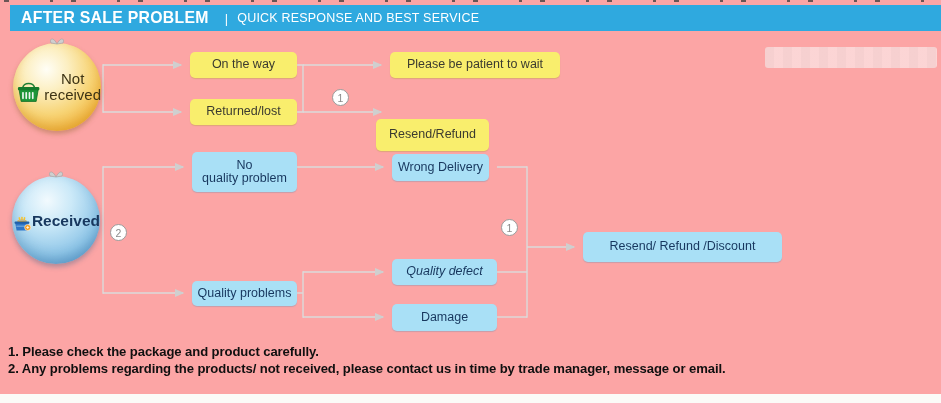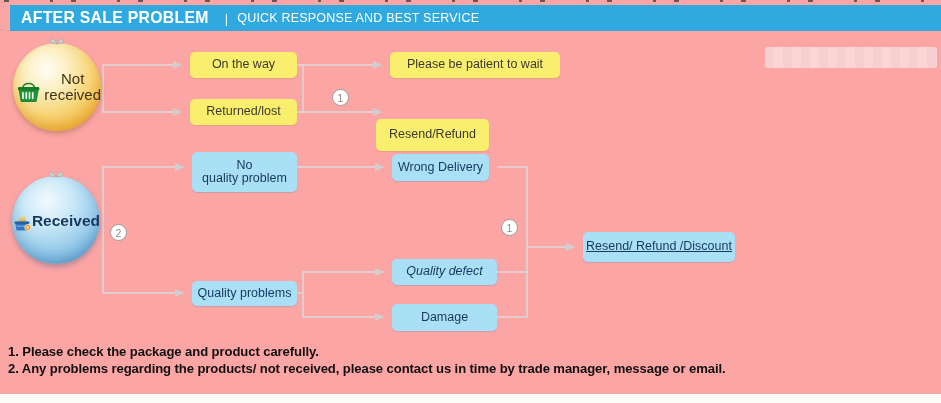--- a/index.html
+++ b/index.html
@@ -44,21 +44,21 @@
 
   .b-on-the-way{left:190px;top:52px;width:107px;height:26px;}
   .b-returned{left:190px;top:99px;width:107px;height:26px;}
   .b-patient{left:390px;top:52px;width:170px;height:26px;}
   .b-resend{left:376px;top:99px;width:113px;height:32px;margin-top:20px;}
   .b-noquality{left:192px;top:152px;width:105px;height:40px;}
   .b-qualityproblems{left:192px;top:281px;width:105px;height:25px;}
   .b-wrongdelivery{left:392px;top:154px;width:97px;height:27px;}
   .b-qualitydefect{left:392px;top:259px;width:105px;height:26px;font-style:italic;}
   .b-damage{left:392px;top:304px;width:105px;height:27px;}
-  .b-outcome{left:583px;top:232px;width:152px;height:30px;text-decoration:underline;}
+  .b-outcome{left:583px;top:232px;width:199px;height:30px;}
 
   
   .badge{position:absolute;width:15px;height:15px;border:1px solid #9b9b9b;border-radius:50%;
          color:#8b8b8b;font-size:10.5px;display:flex;align-items:center;justify-content:center;
          background:#fff;}
   .badge-nr{left:332px;top:89px;}
   .badge-r{left:110px;top:224px;}
   .badge-merge{left:501px;top:219px;}
 
   

